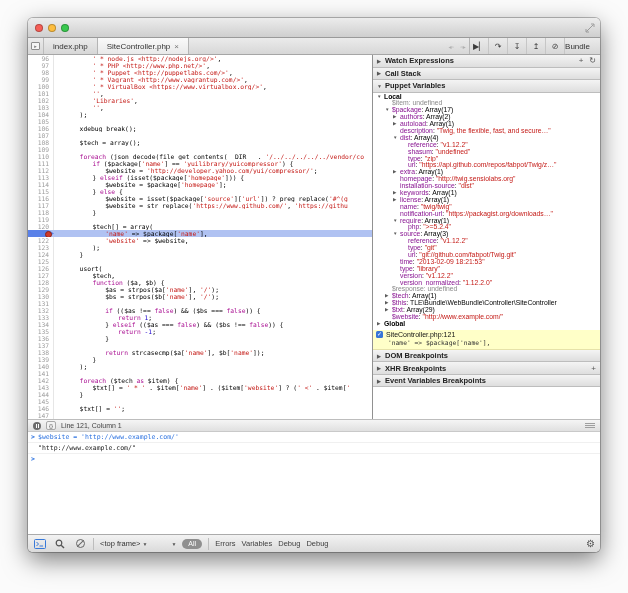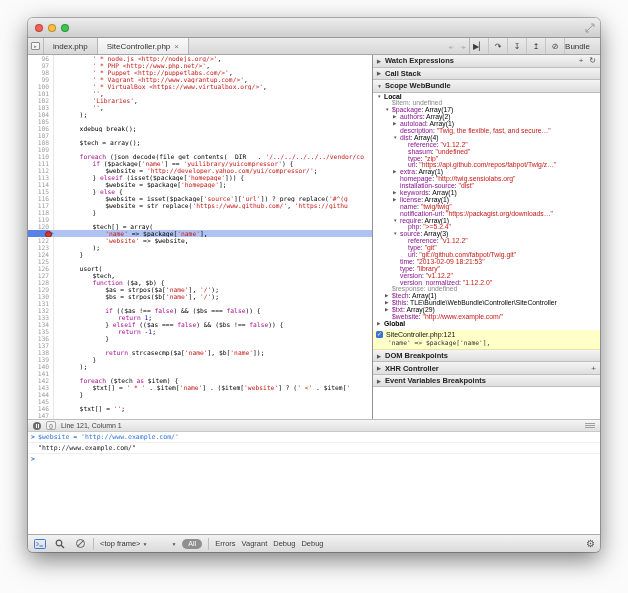--- a/index.html
+++ b/index.html
@@ -214,21 +214,21 @@
             <span>+</span>
             <span>↻</span>
           </span>
         </div>
         <div class="sechdr">
           <span class="tri">▶</span>
           <span>Call Stack</span>
         </div>
         <div class="sechdr">
           <span class="tri">▼</span>
-          <span>Scope WebBundle</span>
+          <span>Puppet Variables</span>
         </div>
         <div id="scope-tree">
             <div class="sr scopename" style="padding-left: 4px;"><span class="tri">▼</span><span class="key">Local</span></div>
             <div class="sr undef" style="padding-left: 12px;"><span class="tri"></span><span class="key">$item</span><span class="colon">: </span><span class="val">undefined</span></div>
             <div class="sr" style="padding-left: 12px;"><span class="tri">▼</span><span class="key">$package</span><span class="colon">: </span><span class="val">Array(17)</span></div>
             <div class="sr" style="padding-left: 20px;"><span class="tri">▶</span><span class="key">authors</span><span class="colon">: </span><span class="val">Array(2)</span></div>
             <div class="sr" style="padding-left: 20px;"><span class="tri">▶</span><span class="key">autoload</span><span class="colon">: </span><span class="val">Array(1)</span></div>
             <div class="sr" style="padding-left: 20px;"><span class="tri"></span><span class="key">description</span><span class="colon">: </span><span class="val str">"Twig, the flexible, fast, and secure…"</span></div>
             <div class="sr" style="padding-left: 20px;"><span class="tri">▼</span><span class="key">dist</span><span class="colon">: </span><span class="val">Array(4)</span></div>
             <div class="sr" style="padding-left: 28px;"><span class="tri"></span><span class="key">reference</span><span class="colon">: </span><span class="val str">"v1.12.2"</span></div>
@@ -265,21 +265,21 @@
             <span>SiteController.php:121</span>
           </div>
           <div class="bp-line2">'name' =&gt; $package['name'],</div>
         </div>
         <div class="sechdr">
           <span class="tri">▶</span>
           <span>DOM Breakpoints</span>
         </div>
         <div class="sechdr">
           <span class="tri">▶</span>
-          <span>XHR Controller</span>
+          <span>XHR Breakpoints</span>
           <span class="hbtns">
               <span>+</span>
             </span>
         </div>
         <div class="sechdr">
           <span class="tri">▶</span>
           <span>Event Variables Breakpoints</span>
         </div>
         <div class="side-fill"></div>
       </div>
@@ -327,20 +327,20 @@
         </span>
       <span class="sepline"></span>
       <span class="frame-sel">
         <span>&lt;top frame&gt;</span>
         <span class="caret">▼</span>
       </span>
       <span class="caret" style="margin-left:18px;">▼</span>
       <span class="pill">All</span>
       <span class="sepline"></span>
       <span class="filt">Errors</span>
-      <span class="filt">Vagrant</span>
+      <span class="filt">Variables</span>
       <span class="filt">Debug</span>
       <span class="filt">Debug</span>
       <span class="gear">⚙</span>
     </div>
 
   </div>
 </div>
 
 </body></html>

